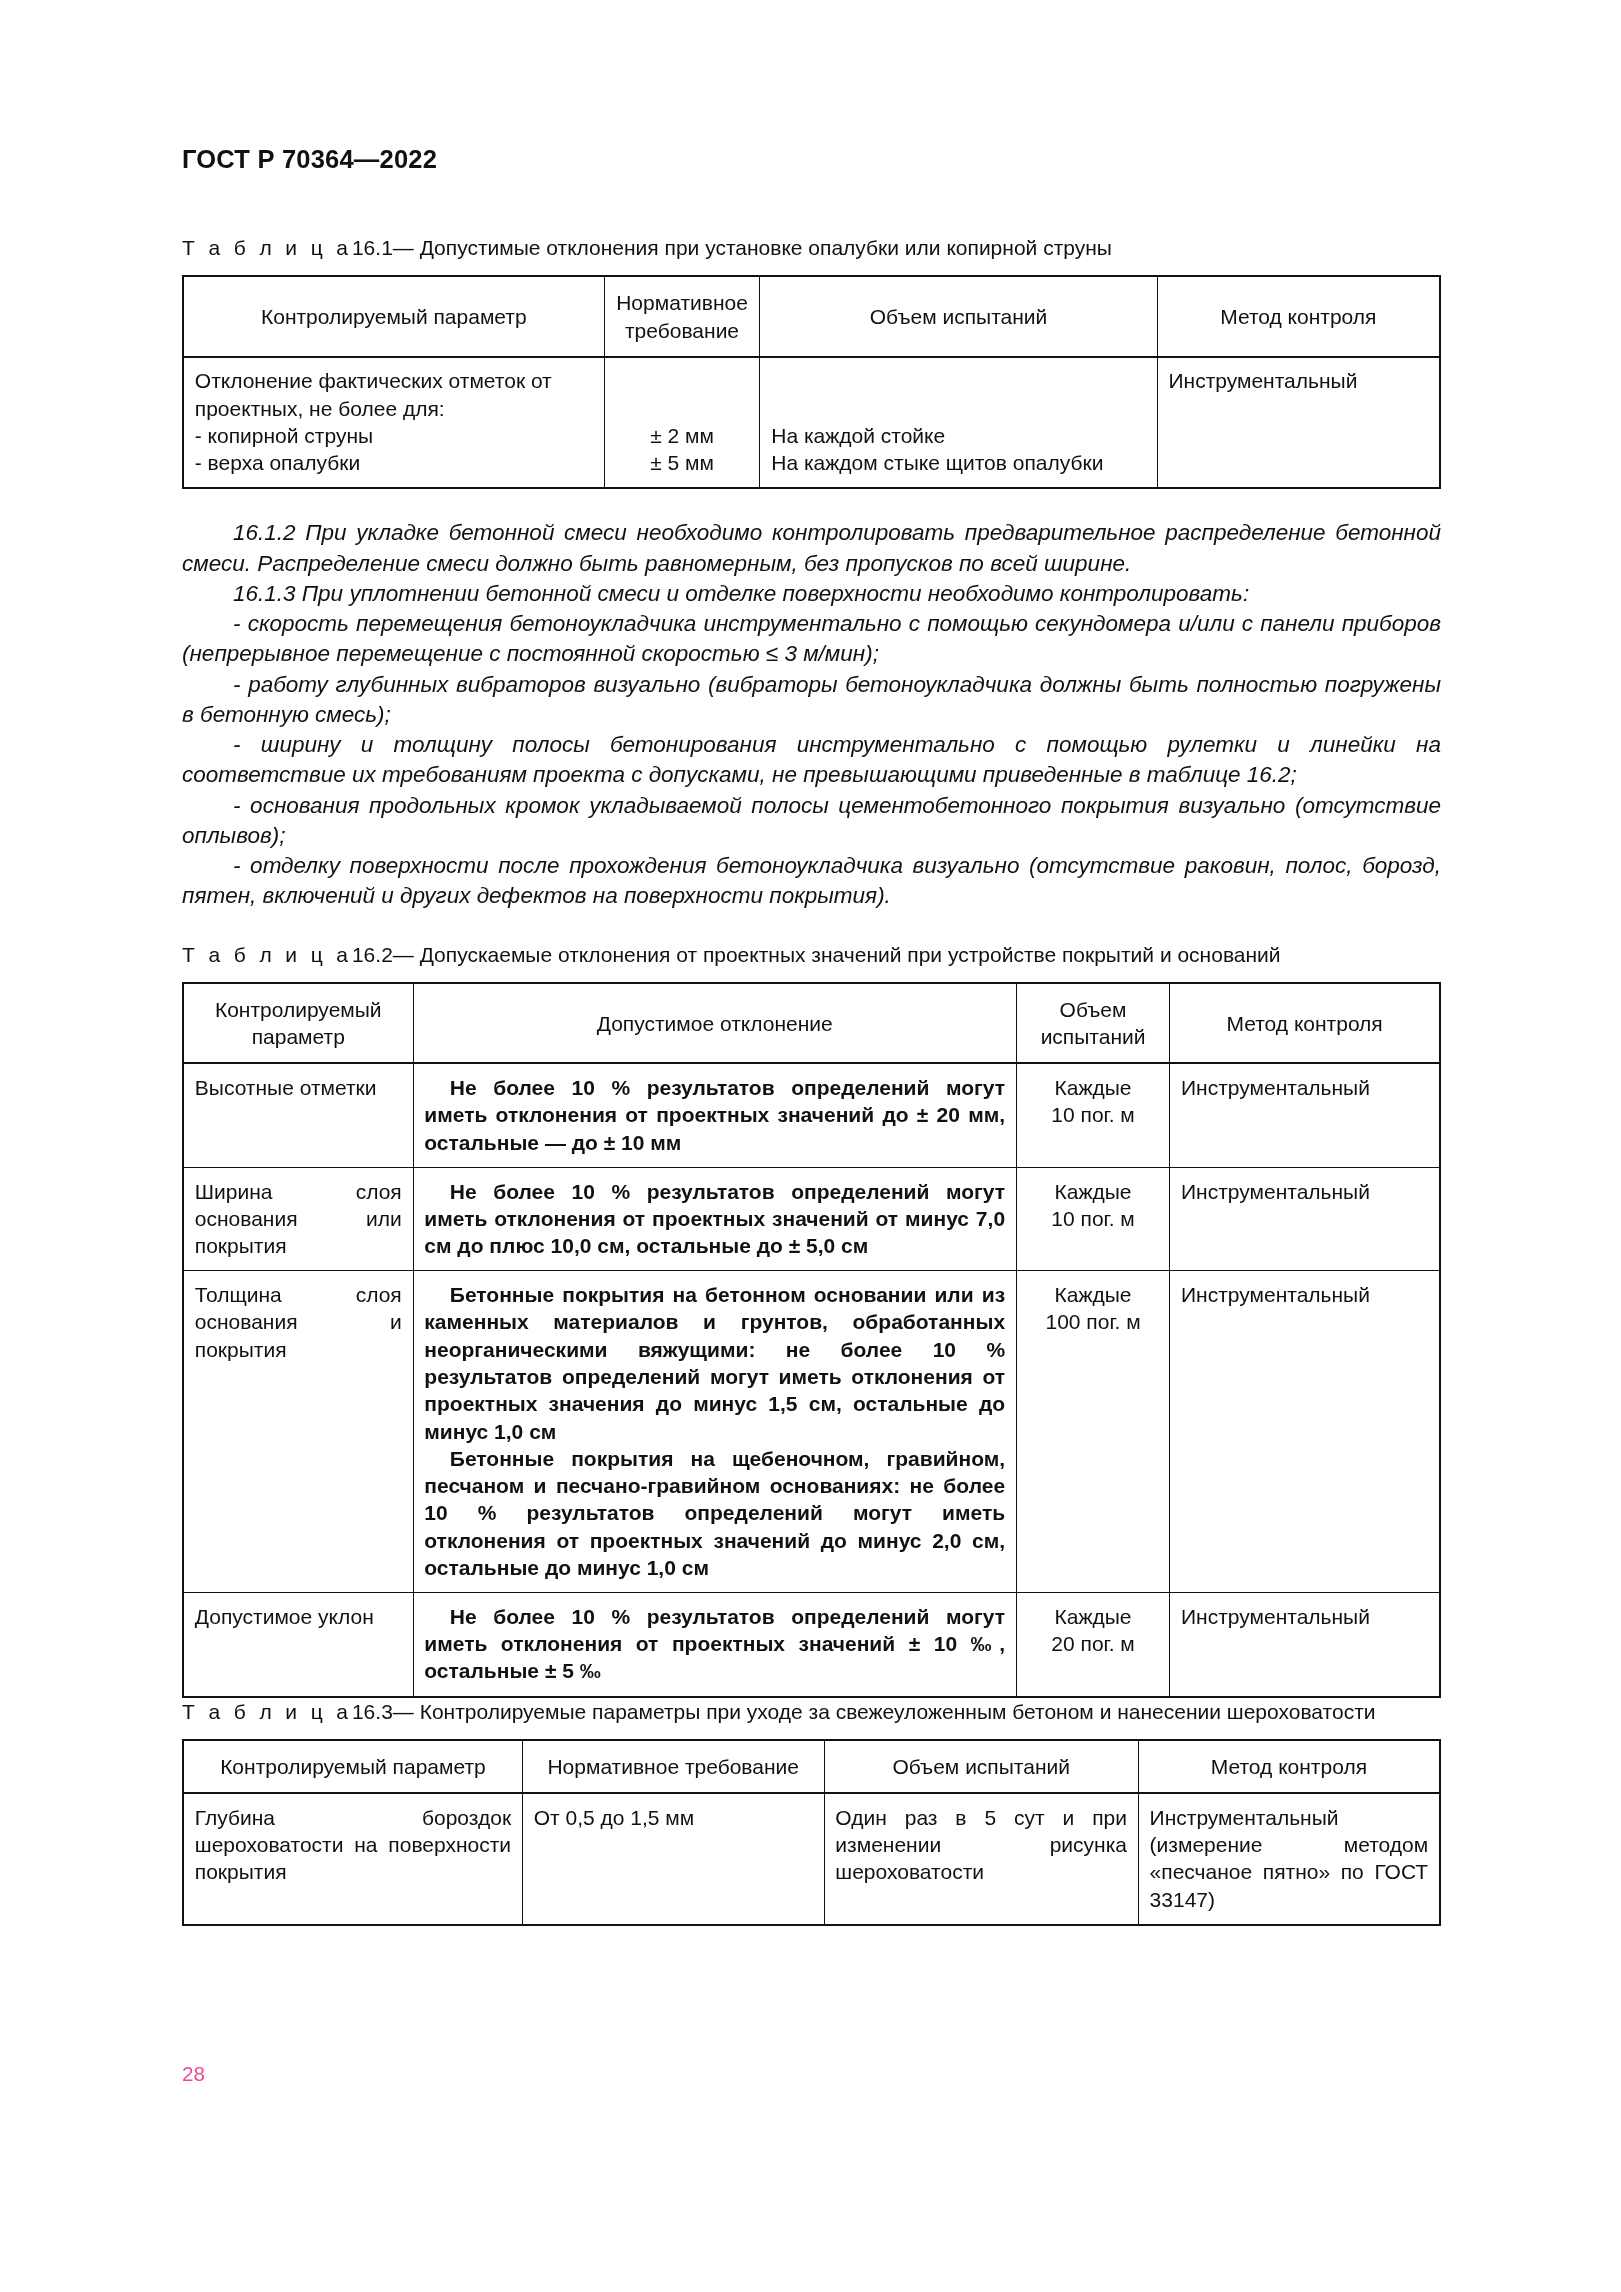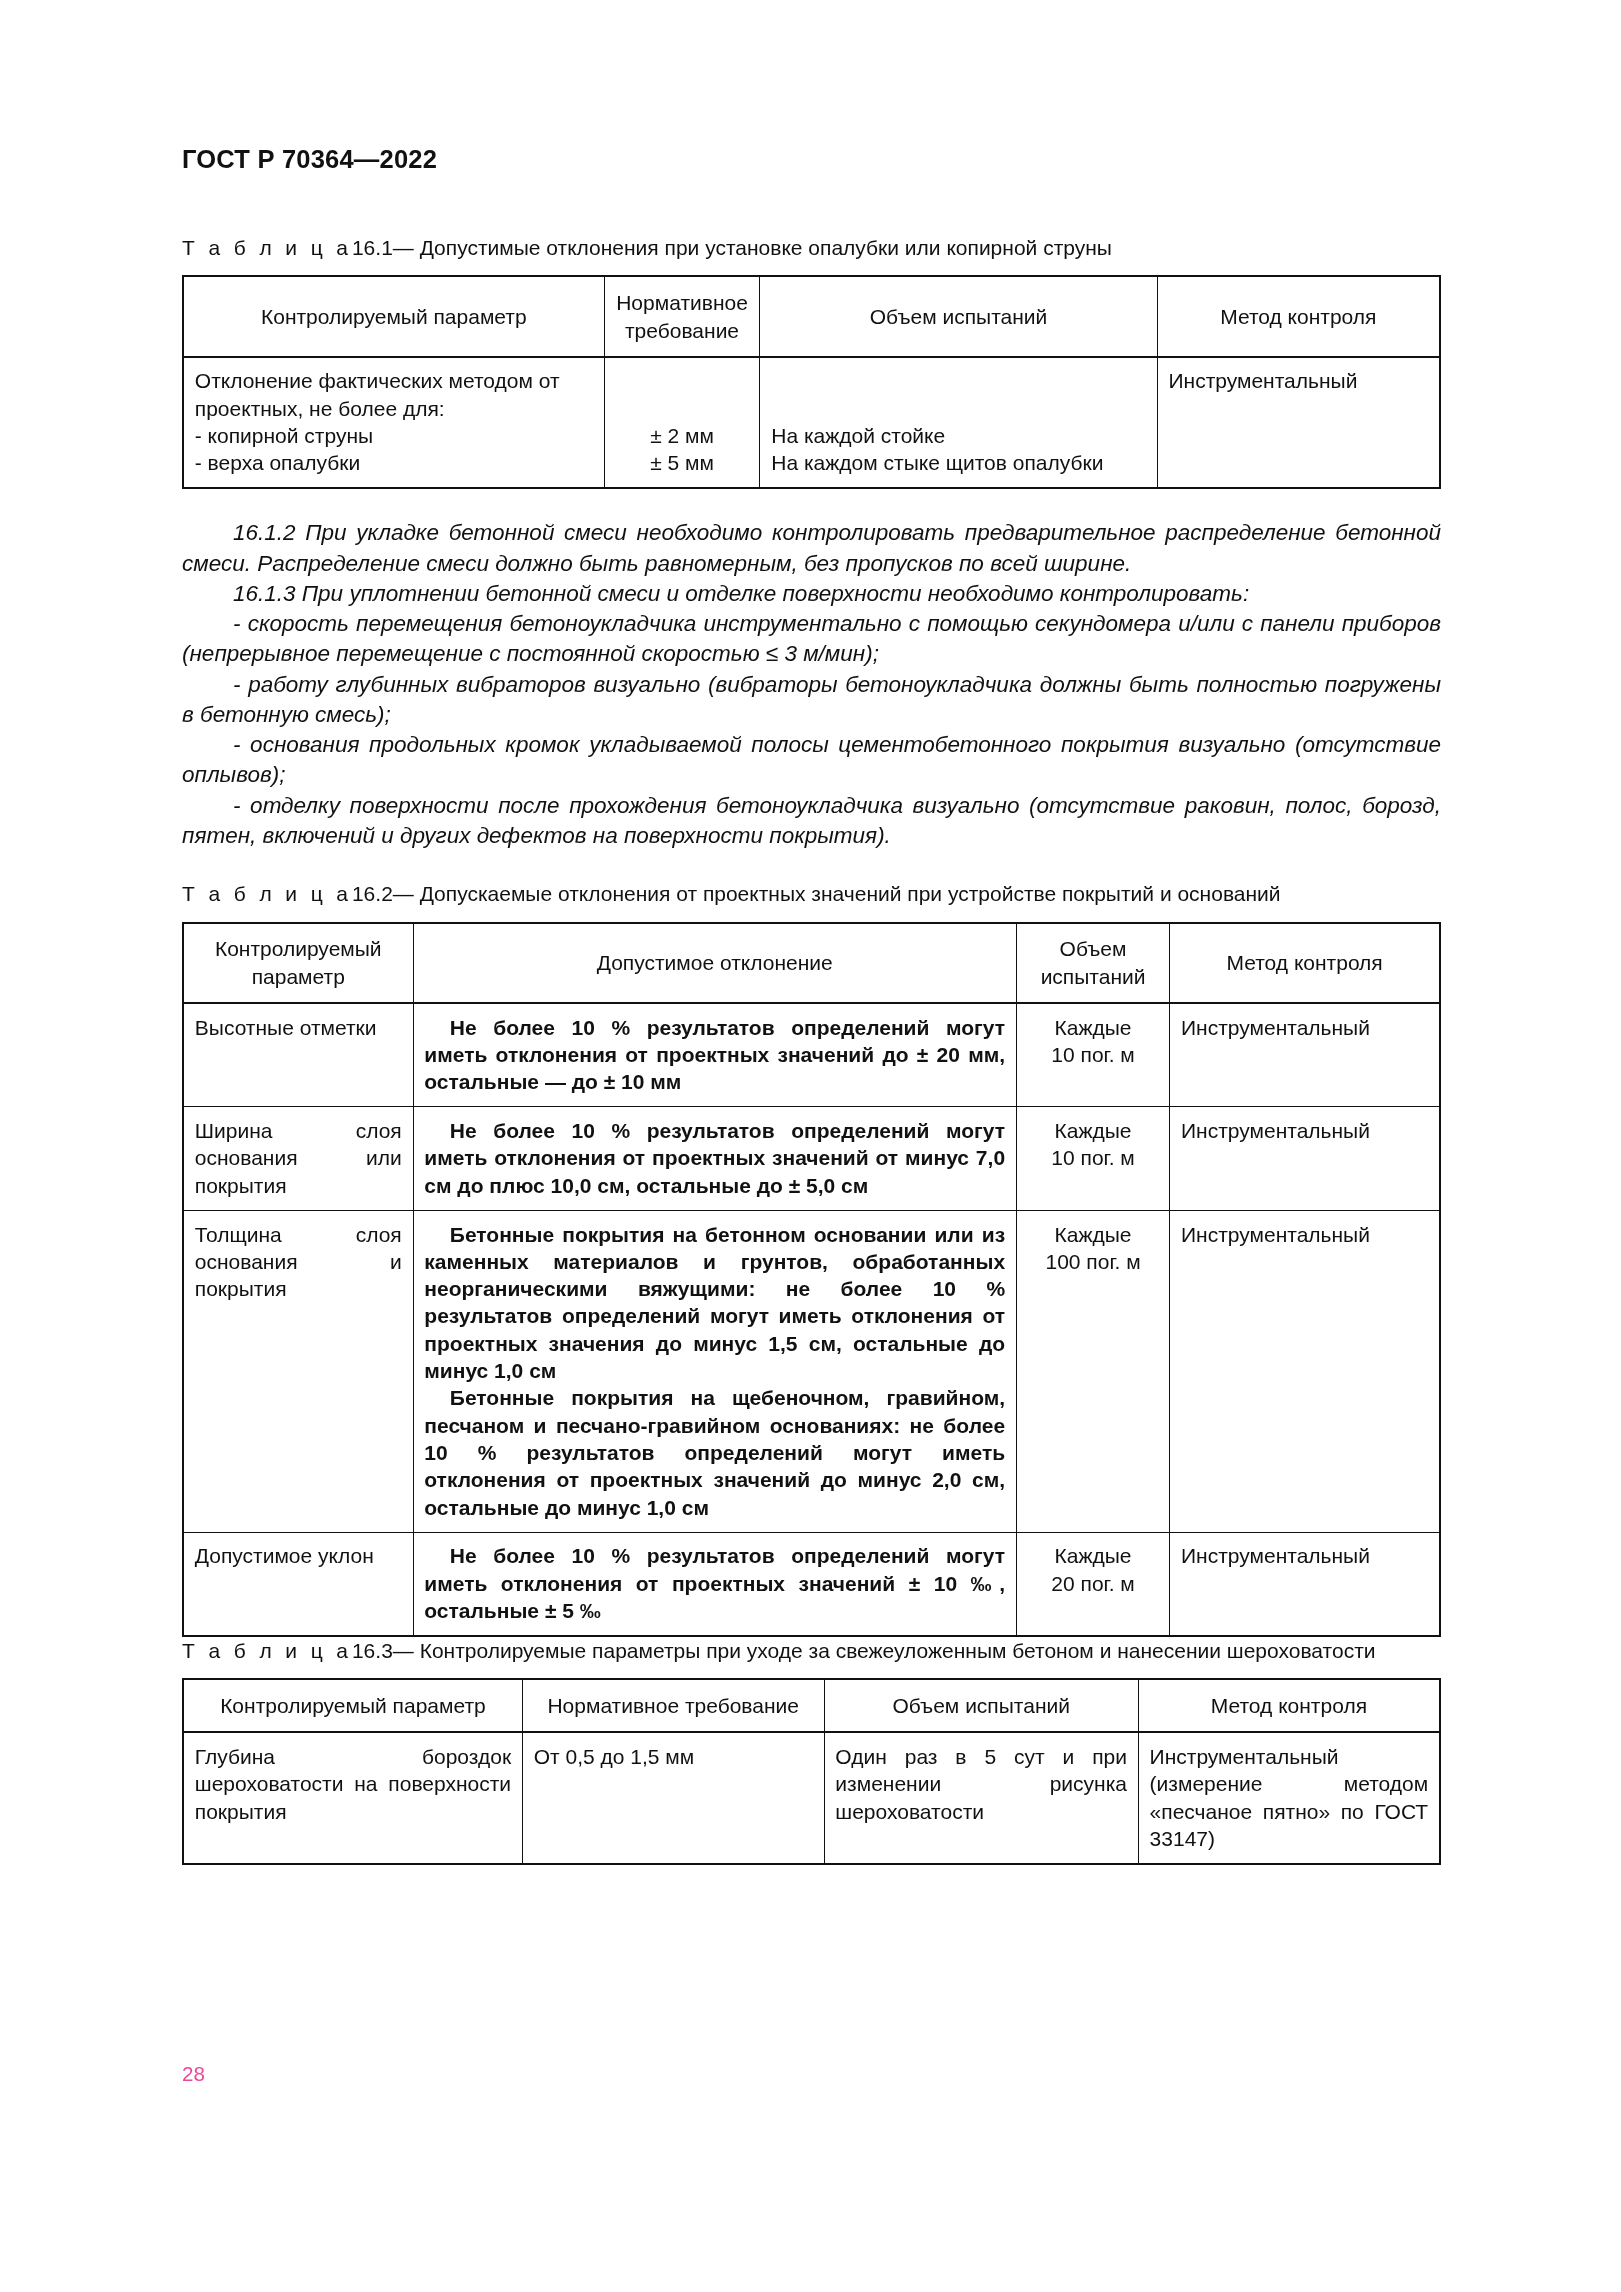--- a/index.html
+++ b/index.html
@@ -127,21 +127,21 @@
       </colgroup>
       <tbody>
         <tr class="head">
           <td>Контролируемый параметр</td>
           <td>Нормативное требование</td>
           <td>Объем испытаний</td>
           <td>Метод контроля</td>
         </tr>
         <tr>
           <td>
-            <div class="just">Отклонение фактических методом от</div>
+            <div class="just">Отклонение фактических отметок от</div>
             <div>проектных, не более для:</div>
             <div>- копирной струны</div>
             <div>- верха опалубки</div>
           </td>
           <td class="center">
             <div style="height:2.6em">&nbsp;</div>
             <div>± 2 мм</div>
             <div>± 5 мм</div>
           </td>
           <td>
@@ -152,20 +152,21 @@
           <td>Инструментальный</td>
         </tr>
       </tbody>
     </table>
 
     <div class="body-block body-text">
       <p class="indent">16.1.2 При укладке бетонной смеси необходимо контролировать предварительное распределение бетонной смеси. Распределение смеси должно быть равномерным, без пропусков по всей ширине.</p>
       <p class="indent">16.1.3 При уплотнении бетонной смеси и отделке поверхности необходимо контролировать:</p>
       <p class="indent">- скорость перемещения бетоноукладчика инструментально с помощью секундомера и/или с панели приборов (непрерывное перемещение с постоянной скоростью ≤ 3 м/мин);</p>
       <p class="indent">- работу глубинных вибраторов визуально (вибраторы бетоноукладчика должны быть полностью погружены в бетонную смесь);</p>
+      <p class="indent">- ширину и толщину полосы бетонирования инструментально с помощью рулетки и линейки на соответствие их требованиям проекта с допусками, не превышающими приведенные в таблице 16.2;</p>
       <p class="indent">- основания продольных кромок укладываемой полосы цементобетонного покрытия визуально (отсутствие оплывов);</p>
       <p class="indent">- отделку поверхности после прохождения бетоноукладчика визуально (отсутствие раковин, полос, борозд, пятен, включений и других дефектов на поверхности покрытия).</p>
     </div>
 
     <div class="table-caption">
       <span class="tbl-word">Т а б л и ц а</span><span class="tbl-num">16.2</span><span>— Допускаемые отклонения от проектных значений при устройстве покрытий и оснований</span>
     </div>
 
     <table class="gost">
       <colgroup>

